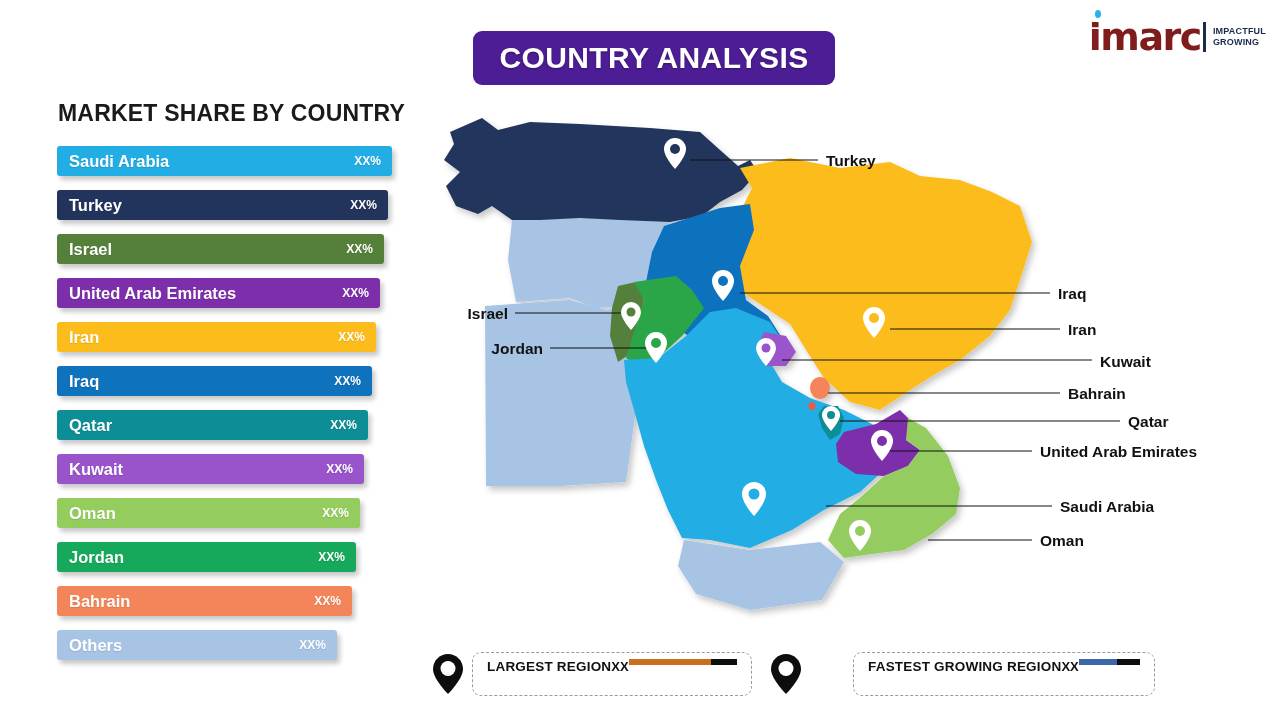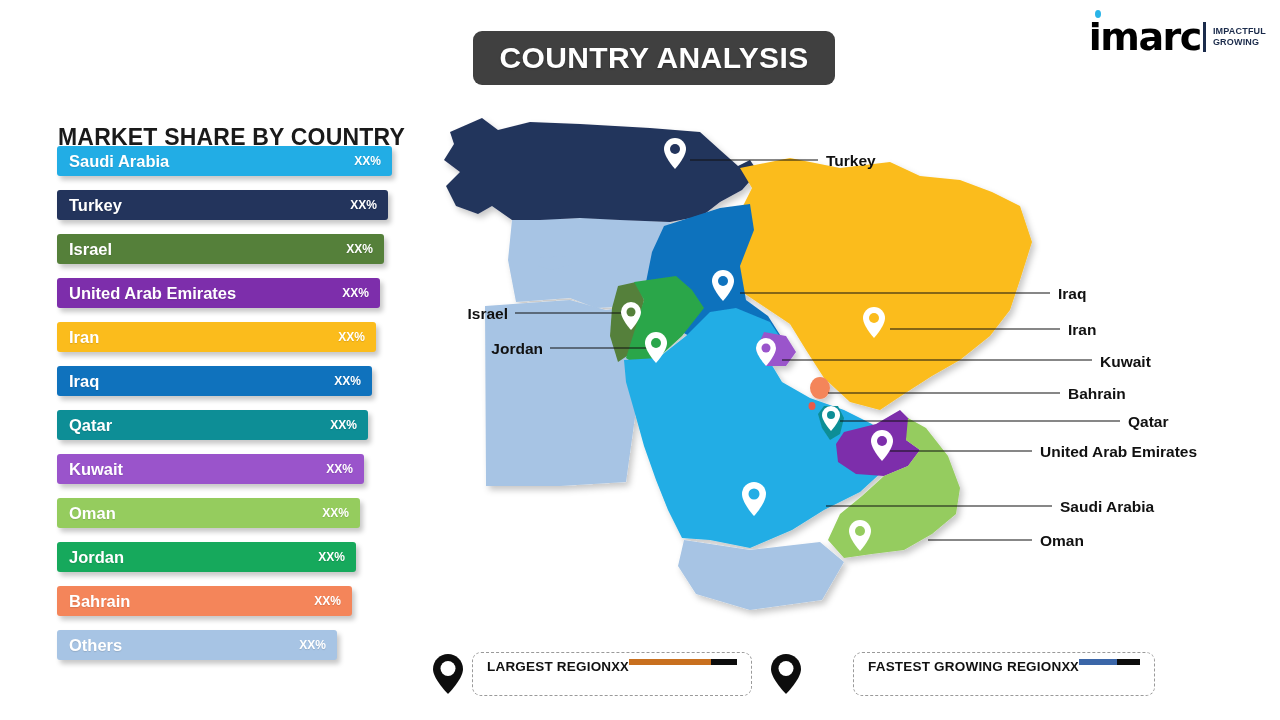--- a/index.html
+++ b/index.html
@@ -15,21 +15,21 @@
     position: relative;
   }
 
   
   #title-banner {
     position: absolute;
     left: 473px;
     top: 31px;
     width: 362px;
     height: 54px;
-    background: #404040;
+    background: #4c1d95;
     border-radius: 9px 9px 9px 9px;
     display: flex;
     align-items: center;
     justify-content: center;
   }
   #title-banner .title-text {
     color: #ffffff;
     font-size: 30px;
     font-weight: bold;
     letter-spacing: 0.4px;
@@ -41,21 +41,21 @@
   #logo {
     position: absolute;
     right: 14px;
     top: 16px;
     height: 42px;
     display: flex;
     align-items: center;
   }
   #logo .logo-word {
     position: relative;
-    color: #000000;
+    color: #7f1d1d;
     font-size: 38px;
     font-weight: bold;
     line-height: 38px;
     letter-spacing: -1.5px;
     font-family: "DejaVu Sans", sans-serif;
   }
   #logo .logo-dot {
     position: absolute;
     left: 6px;
     top: -8px;
@@ -83,21 +83,20 @@
 
   
   #share-heading {
     position: absolute;
     left: 58px;
     top: 100px;
     font-size: 23px;
     font-weight: bold;
     color: #1a1a1a;
     letter-spacing: 0.2px;
-    margin-top: 24px;
   }
   #country-bars {
     position: absolute;
     left: 57px;
     top: 146px;
     width: 350px;
   }
   .country-bar {
     position: relative;
     height: 30px;

